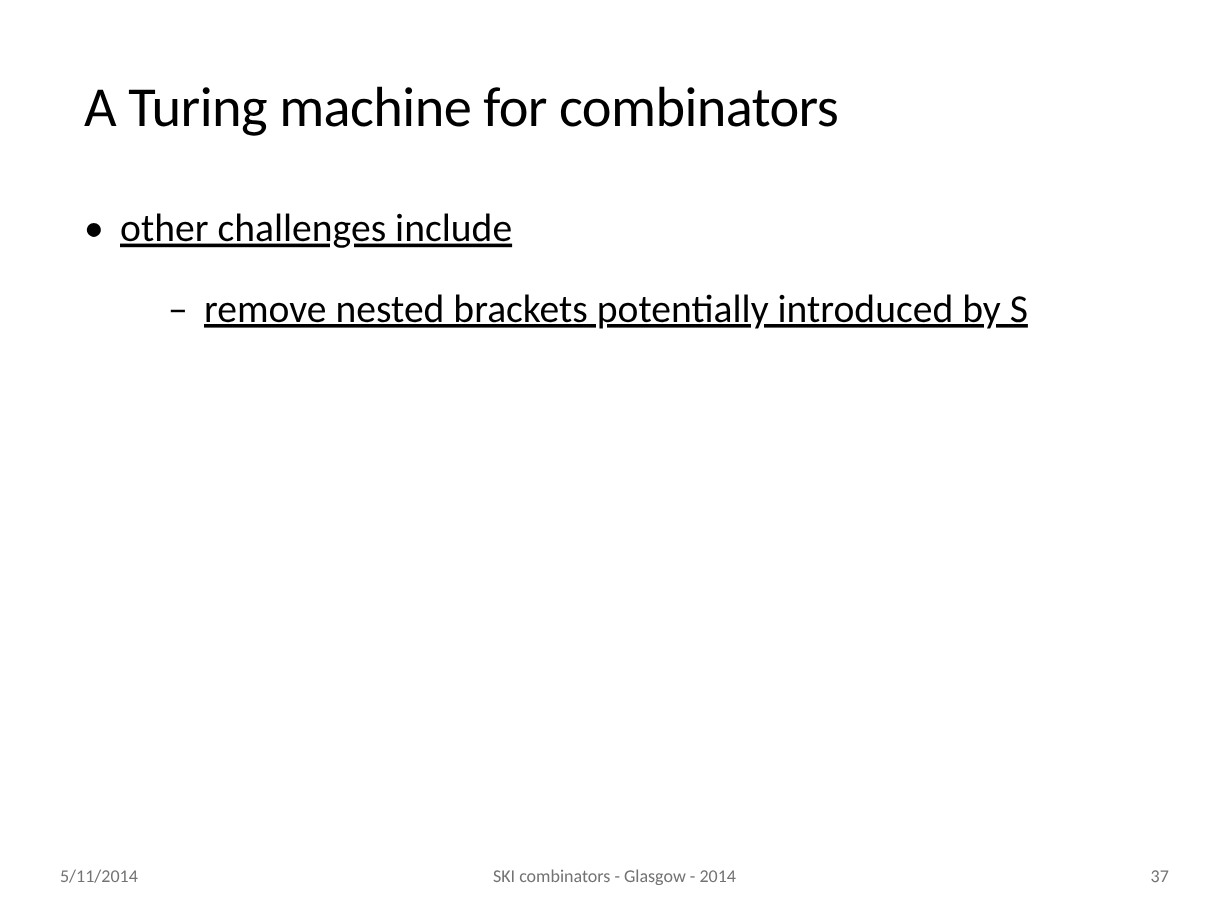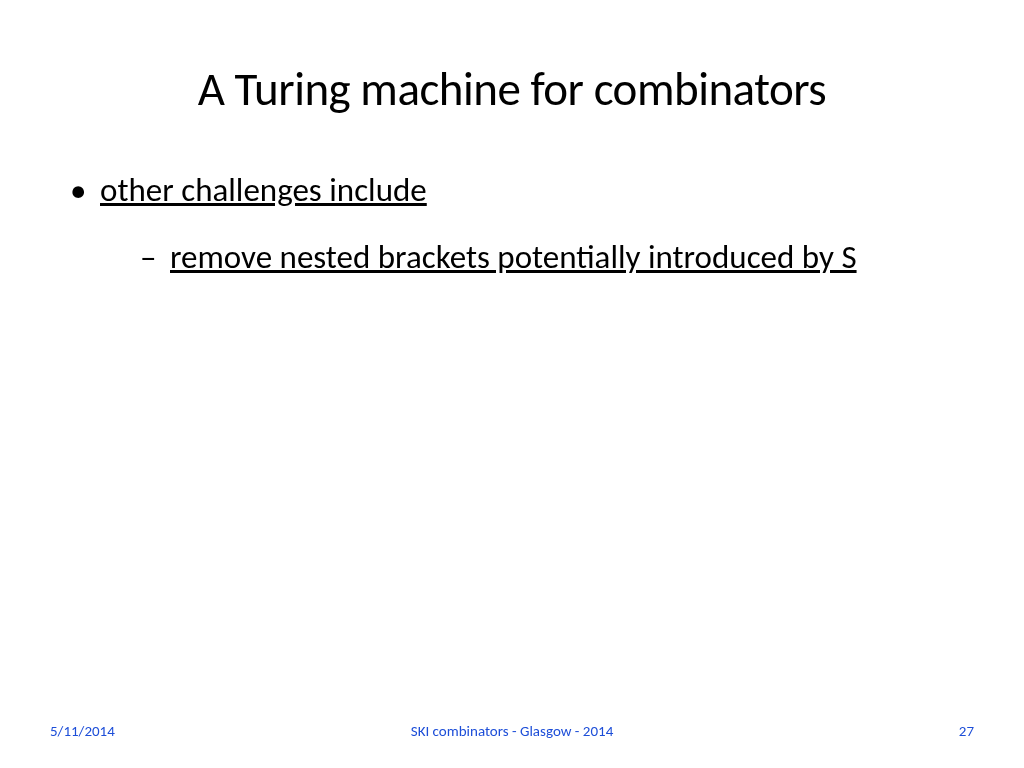--- a/index.html
+++ b/index.html
@@ -18,21 +18,21 @@
     }
     .slide {
       width: 100%;
       height: 100%;
       padding: 60px 70px 0 70px;
       position: relative;
     }
     .title {
       font-size: 47px;
       font-weight: 400;
-      text-align: center;
+      text-align: left;
       margin-bottom: 50px;
       letter-spacing: -0.5px;
     }
     .content {
       font-size: 33px;
       line-height: 1.35;
       text-decoration: underline;
     }
     .bullet-l1 {
       padding-left: 30px;
@@ -60,35 +60,35 @@
     }
     .footer {
       position: absolute;
       bottom: 28px;
       left: 0;
       width: 100%;
       padding: 0 50px;
       display: flex;
       justify-content: space-between;
       font-size: 15px;
-      color: #1d4ed8;
+      color: #737373;
     }
     .footer-center {
       position: absolute;
       left: 50%;
       transform: translateX(-50%);
     }
   </style>
 </head>
 <body>
 
 <div class="slide">
   <h1 class="title">A Turing machine for combinators</h1>
   <div class="content">
     <div class="bullet-l1">other challenges include</div>
     <div class="bullet-l2">remove nested brackets potentially introduced by S</div>
   </div>
   <div class="footer">
     <span>5/11/2014</span>
     <span class="footer-center">SKI combinators - Glasgow - 2014</span>
-    <span>27</span>
+    <span>37</span>
   </div>
 </div>
 
 </body></html>

